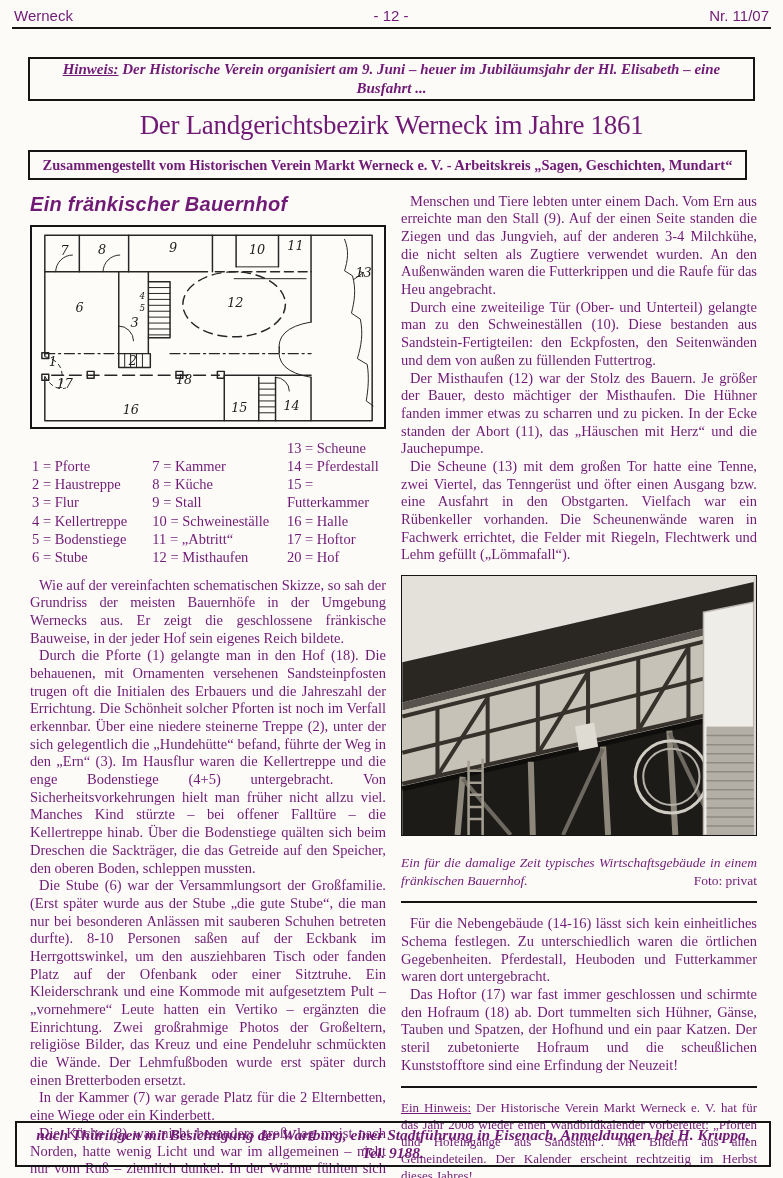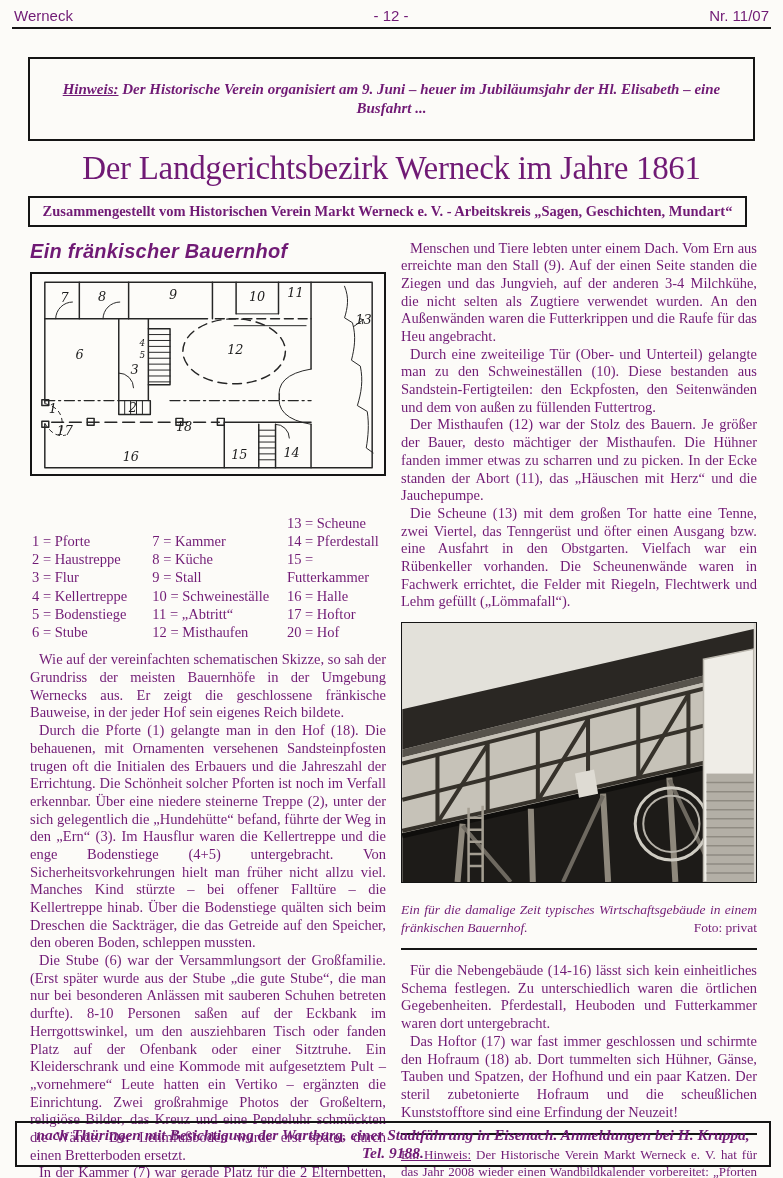--- a/index.html
+++ b/index.html
@@ -6,43 +6,43 @@
   .page{
     position:relative;width:783px;height:1178px;margin:0 auto;
     background:#fcfbf8;color:#701a75;overflow:hidden;
     font-family:"Liberation Serif",serif;
   }
   
   .masthead{display:flex;justify-content:space-between;align-items:flex-end;
     padding:7px 14px 0 14px;font-family:"Liberation Sans",sans-serif;font-size:15px;}
   .masthead-rule{border-top:2.5px solid #151515;margin:3px 12px 0 12px;}
   
-  .notice-box{margin:28px 28px 0 28px;border:2px solid #151515;padding:21px 8px;
+  .notice-box{margin:28px 28px 0 28px;border:2px solid #151515;padding:1px 8px;
     text-align:center;font-weight:bold;font-style:italic;font-size:15px;line-height:1.25;}
   .notice-label{text-decoration:underline;}
-  .main-title{margin:9px 0 0 0;text-align:center;font-weight:400;font-size:33px;line-height:1.15;
+  .main-title{margin:9px 0 0 0;text-align:center;font-weight:400;font-size:27px;line-height:1.15;
     font-family:"Liberation Serif",serif;letter-spacing:-0.3px;}
   .subtitle-box{margin:9px 36px 0 28px;border:2px solid #151515;padding:4px 6px;
     text-align:center;font-weight:bold;font-size:14.5px;line-height:1.25;}
   
   .columns{display:flex;gap:15px;padding:13px 25px 0 30px;align-items:flex-start;}
   .col{width:356px;}
   .article-heading{font-family:"Liberation Sans",sans-serif;font-weight:800;
     font-size:20px;letter-spacing:.3px;margin:0 0 9px 0;font-style:italic;}
   figure{margin:0;}
   .plan-figure{border:2px solid #151515;background:#fdfcf9;}
   .plan-figure svg{display:block;}
   .plan-walls{stroke:#262626;stroke-width:1.5;fill:none;stroke-linecap:round;stroke-linejoin:round;}
   .plan-thin{stroke:#262626;stroke-width:1;fill:none;}
   .plan-labels text{font-family:"DejaVu Serif",serif;font-style:italic;fill:#1c1c1c;}
   .legend{display:flex;margin:10px 0 10px 2px;font-size:14.5px;line-height:1.26;align-items:flex-end;}
   .legend-col p{margin:0;}
   .legend-col.c1{width:34%;}
   .legend-col.c2{width:38%;}
-  .legend-col.c3{width:28%;margin-top:28px;}
+  .legend-col.c3{width:28%;}
   .body-text p{margin:0;text-indent:9px;text-align:justify;font-size:14.5px;line-height:1.22;}
   
   .photo-figure{border:1.5px solid #151515;margin-top:11px;background:#d8d5ce;}
   .photo-figure svg{display:block;}
   .caption{position:relative;margin-top:18px;font-style:italic;font-size:13.5px;
     line-height:1.3;text-align:justify;}
   .credit{position:absolute;right:0;bottom:0;font-style:normal;font-size:13.5px;background:#fcfbf8;padding-left:6px;}
   .divider{border:0;border-top:2px solid #151515;margin:12px 0;}
   .note{font-size:13px;line-height:1.3;text-align:justify;margin:0;}
   .note-label{text-decoration:underline;}

